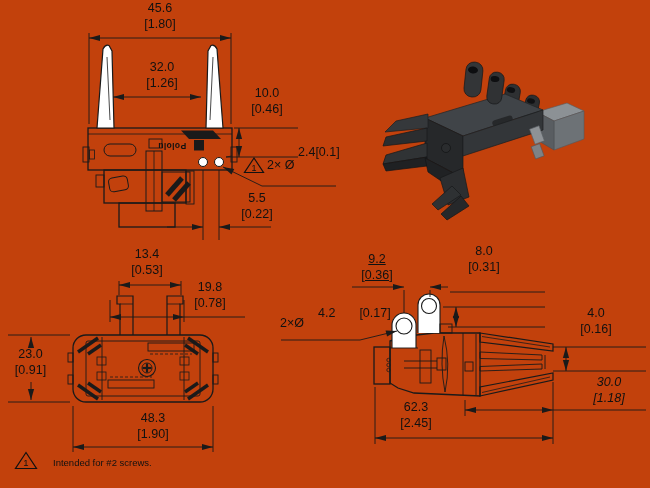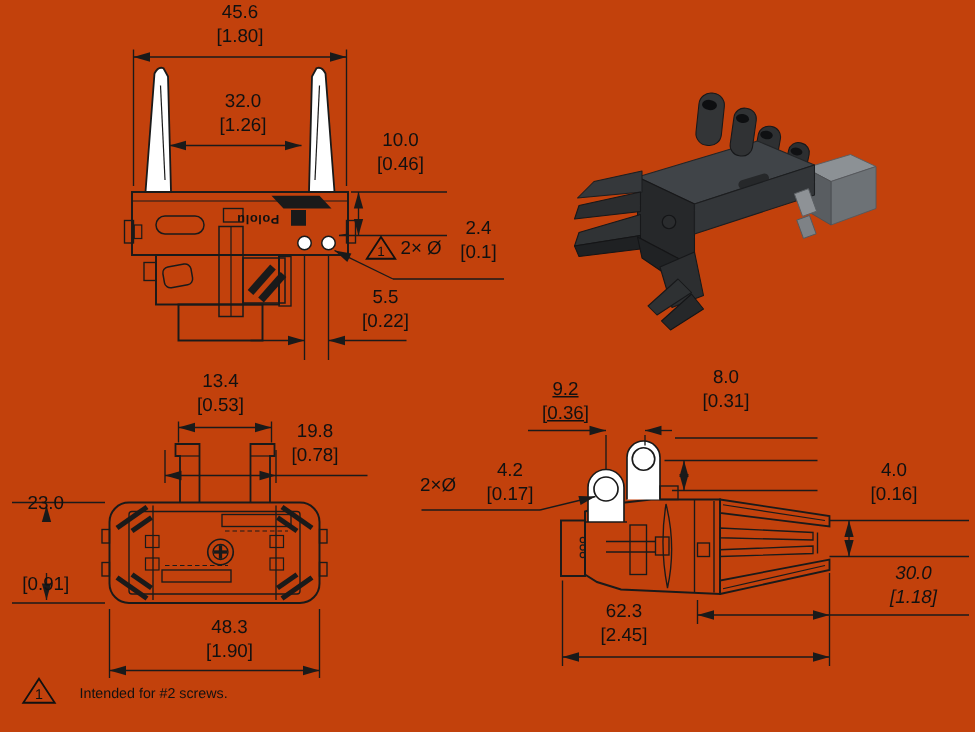--- a/index.html
+++ b/index.html
@@ -1,21 +1,21 @@
 <!DOCTYPE html>
 <html><head>
 <meta charset="utf-8">
 <style>
   html,body{margin:0;padding:0;background:#ffffff;}
   #stage{position:relative;width:650px;height:488px;background:#c2410c;overflow:hidden;
          font-family:"Liberation Sans",sans-serif;color:#111;}
   #lineart{position:absolute;left:0;top:0;}
   .dim{position:absolute;display:flex;flex-direction:column;align-items:center;
        font-size:12.5px;line-height:15.5px;white-space:nowrap;}
-  .stack{position:absolute;display:flex;flex-direction:column;align-items:center;
+  .stack{position:absolute;display:flex;flex-direction:row;align-items:center;
        font-size:12.5px;line-height:15.5px;white-space:nowrap;}
   .callout{position:absolute;}
   .prefix{position:absolute;font-size:12.5px;white-space:nowrap;}
   .flag{position:absolute;}
   .logo{position:absolute;left:151px;top:139px;width:42px;height:12px;
         font-size:8.5px;font-weight:bold;letter-spacing:.4px;text-align:center;
         transform:rotate(180deg);color:#111;}
   .footnote{position:absolute;left:14px;top:450px;display:flex;align-items:flex-start;}
   .footnote .txt{font-size:9.5px;padding-top:7px;margin-left:15px;}
 </style>
@@ -258,40 +258,40 @@
   </div>
 
   <div class="dim" style="left:112px;top:247px;width:70px;">
     <span>13.4</span>
     <span>[0.53]</span>
   </div>
   <div class="dim" style="left:175px;top:280px;width:70px;">
     <span>19.8</span>
     <span>[0.78]</span>
   </div>
-  <div class="dim" style="left:0px;top:328px;width:61px;gap:38px;">
+  <div class="dim" style="left:0px;top:347px;width:61px;">
     <span>23.0</span>
     <span>[0.91]</span>
   </div>
   <div class="dim" style="left:118px;top:411px;width:70px;">
     <span>48.3</span>
     <span>[1.90]</span>
   </div>
 
   <div class="dim" style="left:342px;top:252px;width:70px;text-decoration:underline;">
     <span>9.2</span>
     <span>[0.36]</span>
   </div>
   <div class="dim" style="left:449px;top:244px;width:70px;">
     <span>8.0</span>
     <span>[0.31]</span>
   </div>
   <div class="callout" style="left:280px;top:306px;width:85px;height:32px;">
     <span class="prefix" style="left:0;top:10px;">2×Ø</span>
-    <span class="stack" style="left:38px;top:0;width:44px;">
+    <span class="stack" style="left:38px;top:0;width:44px;gap:24px;">
       <span>4.2</span>
       <span>[0.17]</span>
     </span>
   </div>
   <div class="dim" style="left:561px;top:306px;width:70px;">
     <span>4.0</span>
     <span>[0.16]</span>
   </div>
   <div class="dim" style="left:574px;top:375px;width:70px;font-style:italic;">
     <span>30.0</span>

